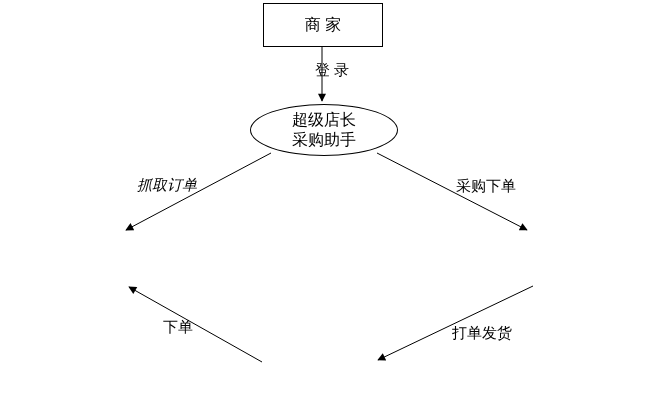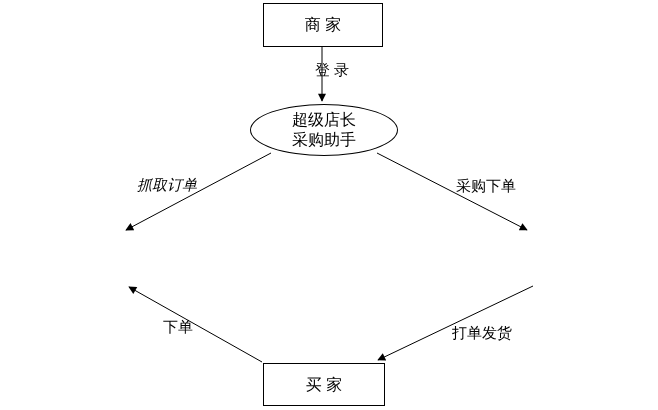--- a/index.html
+++ b/index.html
@@ -82,23 +82,20 @@
     <span>超级店长</span>
     <span>采购助手</span>
   </div>
 
   <div class="node rect node-merchant">
     <span>商 家</span>
   </div>
 
 
 
-  <div class="node rect node-buyer">
-    <span>买 家</span>
-  </div>
 
   <div class="edge-label label-login">登 录</div>
   <div class="edge-label label-grab">抓取订单</div>
   <div class="edge-label label-purchase">采购下单</div>
   <div class="edge-label label-ship">打单发货</div>
   <div class="edge-label label-order">下单</div>
 
 </div>
 
 </body></html>

